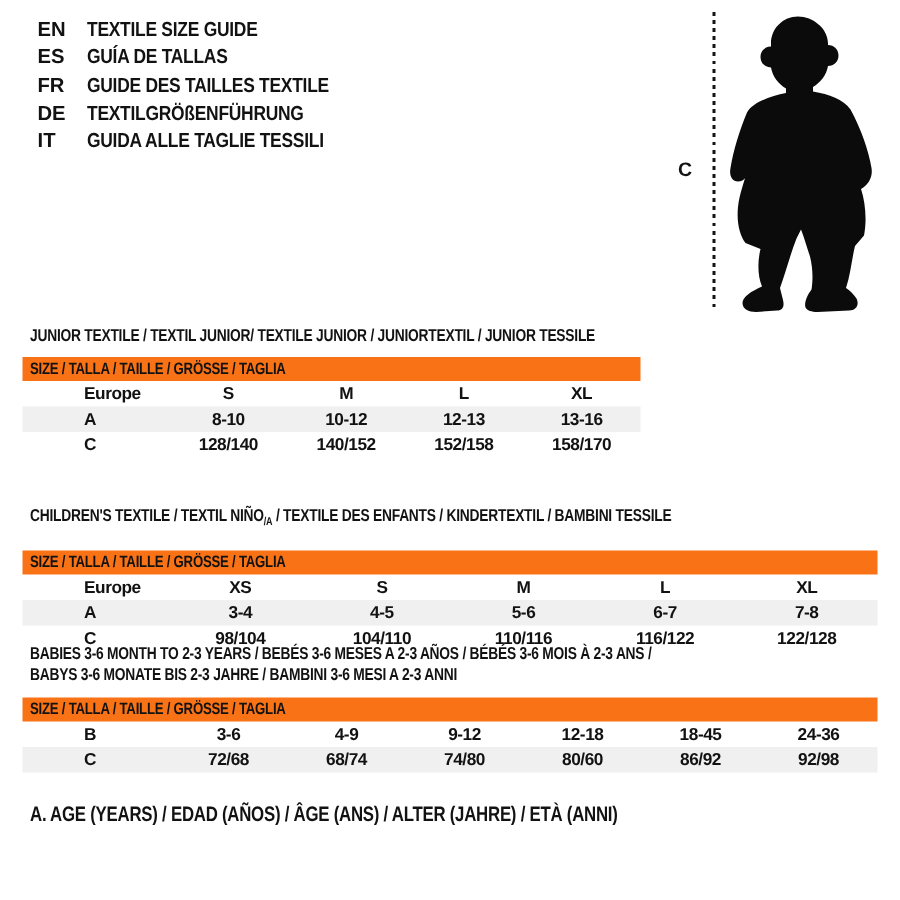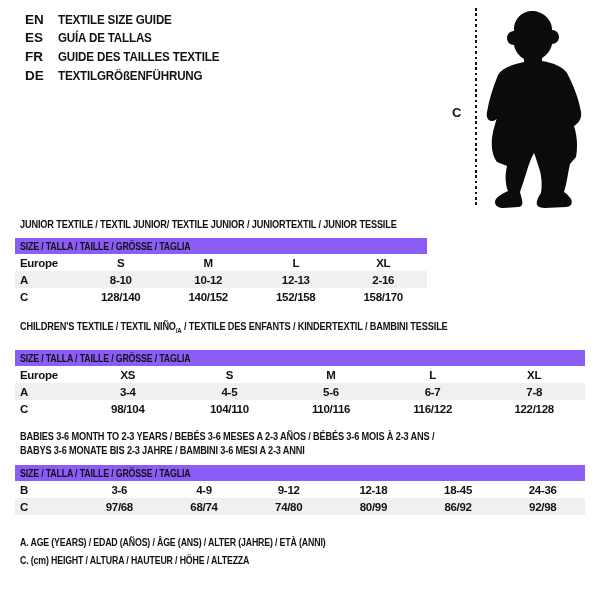--- a/index.html
+++ b/index.html
@@ -21,36 +21,36 @@
   .c-label { position:absolute; left:452px; top:105px; font-size:13px; }
   .dotted-line {
     position:absolute; left:475px; top:8px; width:2px; height:199px;
     background:repeating-linear-gradient(to bottom, #141414 0 2.6px, transparent 2.6px 5.4px);
   }
   .silhouette { position:absolute; left:484px; top:8px; }
 
   
   .section { position:absolute; left:15px; }
   .sec-1 { top:217px; width:412px; }
-  .sec-2 { top:319px; width:570px; }
+  .sec-2 { top:337px; width:570px; }
   .sec-3 { top:429px; width:570px; }
   .sec-title { font-size:11.5px; line-height:14px; padding-left:5px; }
   .sec-title sub { font-size:7.5px; }
   .sizetable { margin-top:7px; }
   .sec-2 .sizetable { margin-top:12px; }
   .sec-3 .sizetable { margin-top:8px; }
-  .band { height:16px; line-height:16px; background:#8b5cf6; padding-left:5px; font-size:11px; }
+  .band { height:16px; line-height:16px; background:#f97316; padding-left:5px; font-size:11px; }
   .trow { display:flex; height:17px; align-items:center; font-size:11.5px; letter-spacing:-0.3px; }
-  .trow .lbl { flex:0 0 62px; width:62px; padding-left:5px; box-sizing:border-box; }
+  .trow .lbl { flex:0 0 62px; width:62px; padding-left:5px; box-sizing:border-box;margin-left:36px; }
   .trow .cell { flex:1; text-align:center; }
   .shade { background:#f0f0f0; }
 
   
   .footnotes { position:absolute; left:20px; top:534px; }
-  .fn { height:17.5px; font-size:11px; line-height:17.5px; }
+  .fn { height:17.5px; font-size:14px; line-height:17.5px; }
 </style>
 </head>
 <body>
 
 <div class="page">
 
   <div class="lang-header">
     <div class="lang-row">
       <span class="lang-code">EN</span>
       <span class="cond9">TEXTILE SIZE GUIDE</span>
@@ -59,20 +59,24 @@
       <span class="lang-code">ES</span>
       <span class="cond9">GUÍA DE TALLAS</span>
     </div>
     <div class="lang-row">
       <span class="lang-code">FR</span>
       <span class="cond9">GUIDE DES TAILLES TEXTILE</span>
     </div>
     <div class="lang-row">
       <span class="lang-code">DE</span>
       <span class="cond9">TEXTILGRÖßENFÜHRUNG</span>
+    </div>
+    <div class="lang-row">
+      <span class="lang-code">IT</span>
+      <span class="cond9">GUIDA ALLE TAGLIE TESSILI</span>
     </div>
   </div>
 
   <span class="c-label">C</span>
   <div class="dotted-line"></div>
   <svg class="silhouette" width="114" height="200" viewBox="0 0 114 200" aria-hidden="true">
     <path fill="#0b0b0b" d="
       M48,3 C38,3 30,11 30,21 L30,23 C26,23 23,26 23,30 C23,34 26,37 30,37
       C31,43 35,48 40,51 L40,54 C30,56 18,60 14,67 C9,79 5,92 3,104
       C2,109 4,113 8,113 C12,113 14,110 14,106 C12,114 9,121 8,130
@@ -100,21 +104,21 @@
         <span class="cell">S</span>
         <span class="cell">M</span>
         <span class="cell">L</span>
         <span class="cell">XL</span>
       </div>
       <div class="trow shade">
         <span class="lbl">A</span>
         <span class="cell">8-10</span>
         <span class="cell">10-12</span>
         <span class="cell">12-13</span>
-        <span class="cell">2-16</span>
+        <span class="cell">13-16</span>
       </div>
       <div class="trow">
         <span class="lbl">C</span>
         <span class="cell">128/140</span>
         <span class="cell">140/152</span>
         <span class="cell">152/158</span>
         <span class="cell">158/170</span>
       </div>
     </div>
   </div>
@@ -167,32 +171,29 @@
         <span class="lbl">B</span>
         <span class="cell">3-6</span>
         <span class="cell">4-9</span>
         <span class="cell">9-12</span>
         <span class="cell">12-18</span>
         <span class="cell">18-45</span>
         <span class="cell">24-36</span>
       </div>
       <div class="trow shade">
         <span class="lbl">C</span>
-        <span class="cell">97/68</span>
+        <span class="cell">72/68</span>
         <span class="cell">68/74</span>
         <span class="cell">74/80</span>
-        <span class="cell">80/99</span>
+        <span class="cell">80/60</span>
         <span class="cell">86/92</span>
         <span class="cell">92/98</span>
       </div>
     </div>
   </div>
 
   <div class="footnotes">
     <div class="fn">
       <span class="cond">A. AGE (YEARS) / EDAD (AÑOS) / ÂGE (ANS) / ALTER (JAHRE) / ETÀ (ANNI)</span>
     </div>
-    <div class="fn">
-      <span class="cond">C. (cm) HEIGHT / ALTURA / HAUTEUR / HÖHE / ALTEZZA</span>
-    </div>
   </div>
 
 </div>
 
 </body></html>

